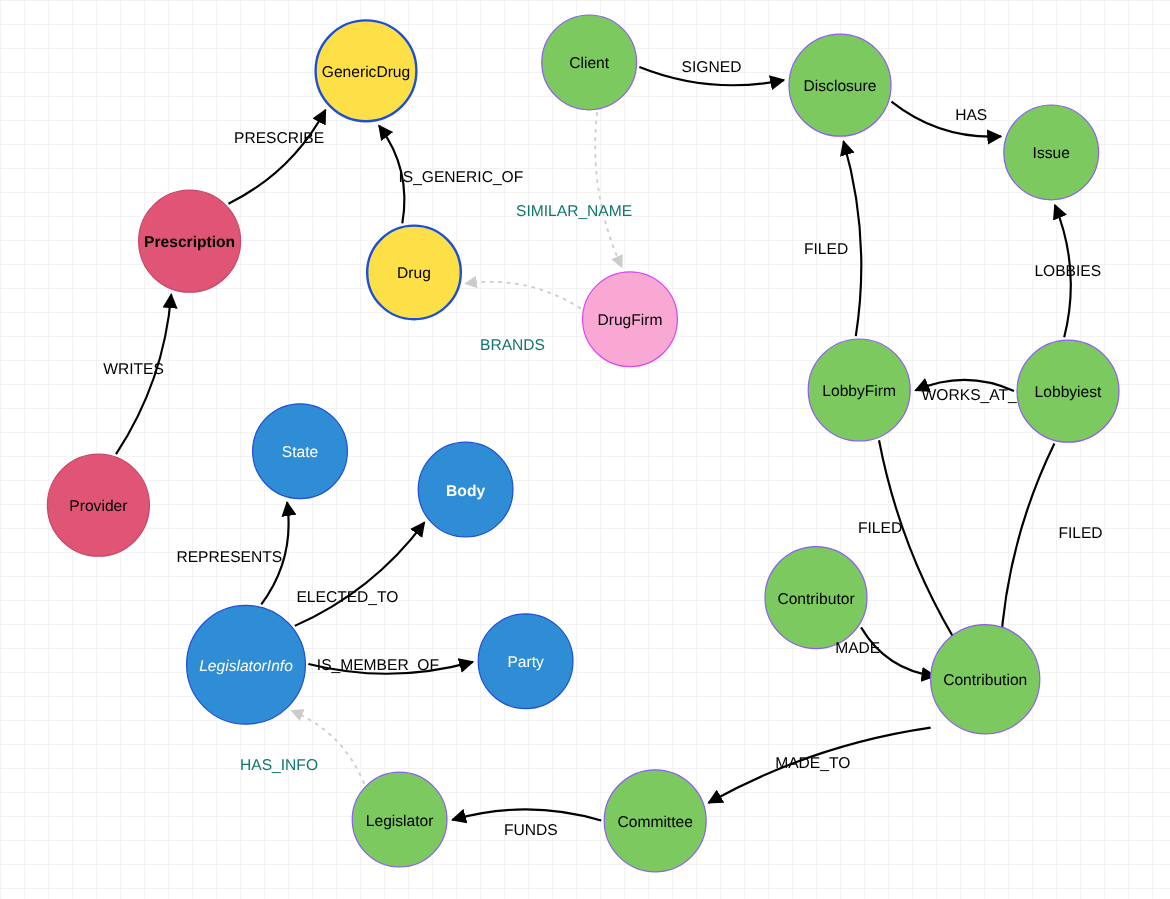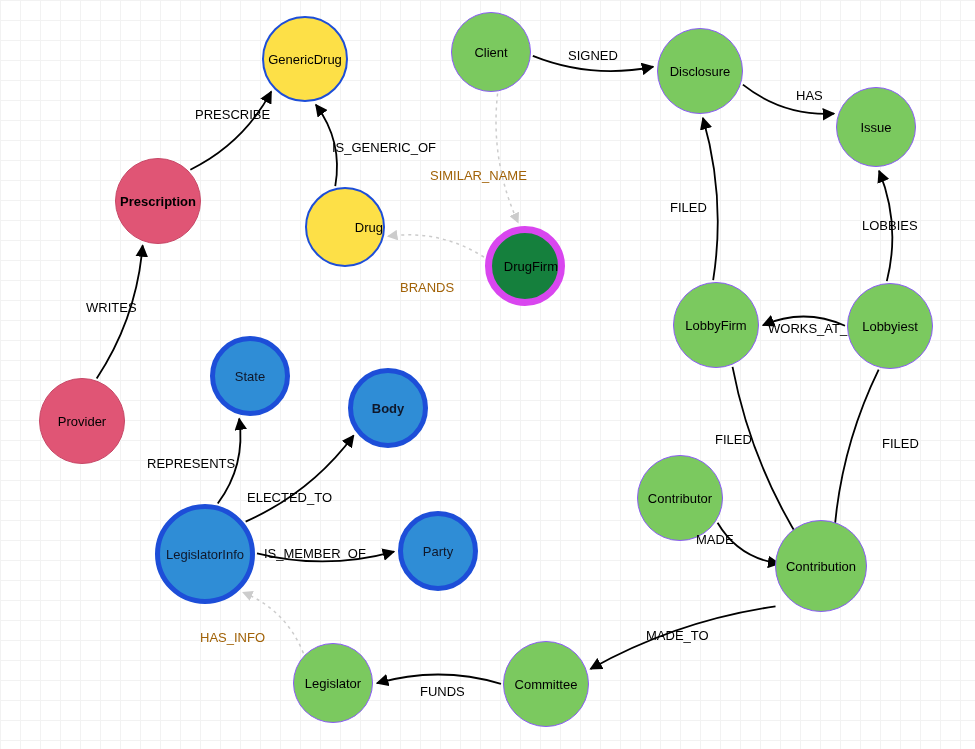--- a/index.html
+++ b/index.html
@@ -30,37 +30,37 @@
     pointer-events: none;
   }
   svg { position: absolute; inset: 0; }
   .edge-label {
     position: absolute;
     font-size: 13px;
     color: #000;
     white-space: nowrap;
     pointer-events: none;
   }
-  .edge-label.faded { color: #a16207; }
+  .edge-label.faded { color: #0f766e; }
   .node {
     position: absolute;
     border-radius: 50%;
     display: flex;
     align-items: center;
     justify-content: center;
     font-size: 13px;
     color: #000;
     text-align: center;
     box-sizing: border-box;
   }
   .pink   { background: #e05575; border: 1px solid #c74867; }
   .yellow { background: #fde047; border: 2px solid #1d4ed8; }
   .green  { background: #7bc95f; border: 1px solid #8b5cf6; }
-  .blue   { background: #2f8dd6; border: 5px solid #1d4ed8; color: #0f172a; }
-  .gray   { background: #15803d; border: 7px solid #d946ef; justify-content: flex-end; }
+  .blue   { background: #2f8dd6; border: 1px solid #1d4ed8; color: #ffffff; }
+  .gray   { background: #f9a8d4; border: 1px solid #d946ef; }
 </style>
 </head>
 <body>
 
 <svg id="edges-layer" width="975" height="749">
   <defs>
     <marker id="arrow" viewBox="0 0 10 10" refX="9" refY="5" markerWidth="7" markerHeight="7" orient="auto-start-reverse">
       <path d="M 0 0 L 10 5 L 0 10 z" fill="#000"></path>
     </marker>
     <marker id="arrow-faded" viewBox="0 0 10 10" refX="9" refY="5" markerWidth="7" markerHeight="7" orient="auto-start-reverse">
@@ -93,21 +93,21 @@
 <div id="nodes-layer">
     <div class="node pink" style="left: 39px; top: 378px; width: 86px; height: 86px;">
       <span>Provider</span>
     </div>
     <div class="node pink" style="left: 115px; top: 158px; width: 86px; height: 86px; font-weight: bold;">
       <span>Prescription</span>
     </div>
     <div class="node yellow" style="left: 262px; top: 16px; width: 86px; height: 86px;">
       <span>GenericDrug</span>
     </div>
-    <div class="node yellow" style="left: 305px; top: 187px; width: 80px; height: 80px; justify-content: flex-end;">
+    <div class="node yellow" style="left: 305px; top: 187px; width: 80px; height: 80px;">
       <span>Drug</span>
     </div>
     <div class="node green" style="left: 451px; top: 12px; width: 80px; height: 80px;">
       <span>Client</span>
     </div>
     <div class="node green" style="left: 657px; top: 28px; width: 86px; height: 86px;">
       <span>Disclosure</span>
     </div>
     <div class="node green" style="left: 836px; top: 87px; width: 80px; height: 80px;">
       <span>Issue</span>
@@ -120,21 +120,21 @@
     </div>
     <div class="node green" style="left: 847px; top: 283px; width: 86px; height: 86px;">
       <span>Lobbyiest</span>
     </div>
     <div class="node blue" style="left: 210px; top: 336px; width: 80px; height: 80px;">
       <span>State</span>
     </div>
     <div class="node blue" style="left: 348px; top: 368px; width: 80px; height: 80px; font-weight: bold;">
       <span>Body</span>
     </div>
-    <div class="node blue" style="left: 155px; top: 504px; width: 100px; height: 100px;">
+    <div class="node blue" style="left: 155px; top: 504px; width: 100px; height: 100px; font-style: italic;">
       <span>LegislatorInfo</span>
     </div>
     <div class="node blue" style="left: 398px; top: 511px; width: 80px; height: 80px;">
       <span>Party</span>
     </div>
     <div class="node green" style="left: 637px; top: 455px; width: 86px; height: 86px;">
       <span>Contributor</span>
     </div>
     <div class="node green" style="left: 775px; top: 520px; width: 92px; height: 92px; align-items: center;">
       <span>Contribution</span>

